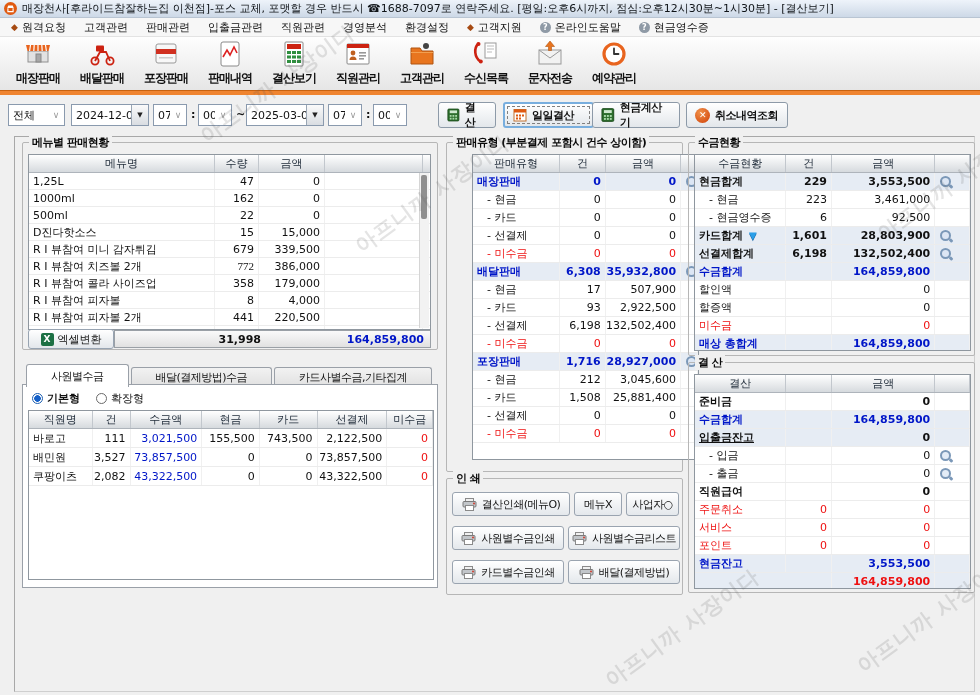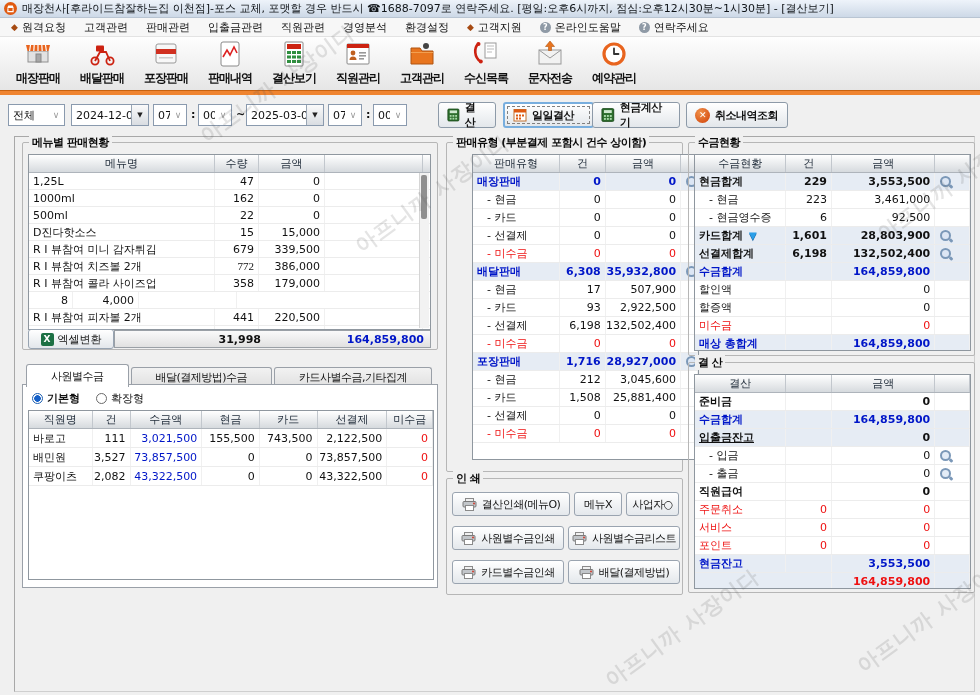--- a/index.html
+++ b/index.html
@@ -140,21 +140,21 @@
   <div class="menu-item">
       <span class="diamond">◆</span>
       <span>고객지원</span>
     </div>
   <div class="menu-item">
       <span class="qmark">?</span>
       <span>온라인도움말</span>
     </div>
   <div class="menu-item">
       <span class="qmark">?</span>
-      <span>연락주세요</span>
+      <span>현금영수증</span>
     </div>
 </div>
 
 <div class="toolbar">
   <div class="tool">
     <svg viewBox="0 0 30 30">
       <rect x="5" y="12" width="20" height="11" fill="#e2e2e2" stroke="#909090"></rect>
       <rect x="13" y="15" width="5" height="8" fill="#a8a8a8" stroke="#888"></rect>
       <path d="M3 6 h24 l-1.5 6 h-21 z" fill="#e8641e"></path>
       <path d="M7.5 6 l-0.9 6 M11.2 6 l-0.4 6 M15 6 v6 M18.8 6 l0.4 6 M22.5 6 l0.9 6" stroke="#fff" stroke-width="1.2"></path>
@@ -386,20 +386,21 @@
       <span class="tc num" style="width: 66px;">386,000</span>
       <span class="tc" style="width: 98px;"></span>
     </div>
     <div class="trow">
       <span class="tc" style="width: 186px;">R I 뷰참여 콜라 사이즈업</span>
       <span class="tc num" style="width: 44px;">358</span>
       <span class="tc num" style="width: 66px;">179,000</span>
       <span class="tc" style="width: 98px;"></span>
     </div>
     <div class="trow">
+      <span class="tc" style="width: 186px;">R I 뷰참여 피자볼</span>
       <span class="tc num" style="width: 44px;">8</span>
       <span class="tc num" style="width: 66px;">4,000</span>
       <span class="tc" style="width: 98px;"></span>
     </div>
     <div class="trow">
       <span class="tc" style="width: 186px;">R I 뷰참여 피자볼 2개</span>
       <span class="tc num" style="width: 44px;">441</span>
       <span class="tc num" style="width: 66px;">220,500</span>
       <span class="tc" style="width: 98px;"></span>
     </div>

